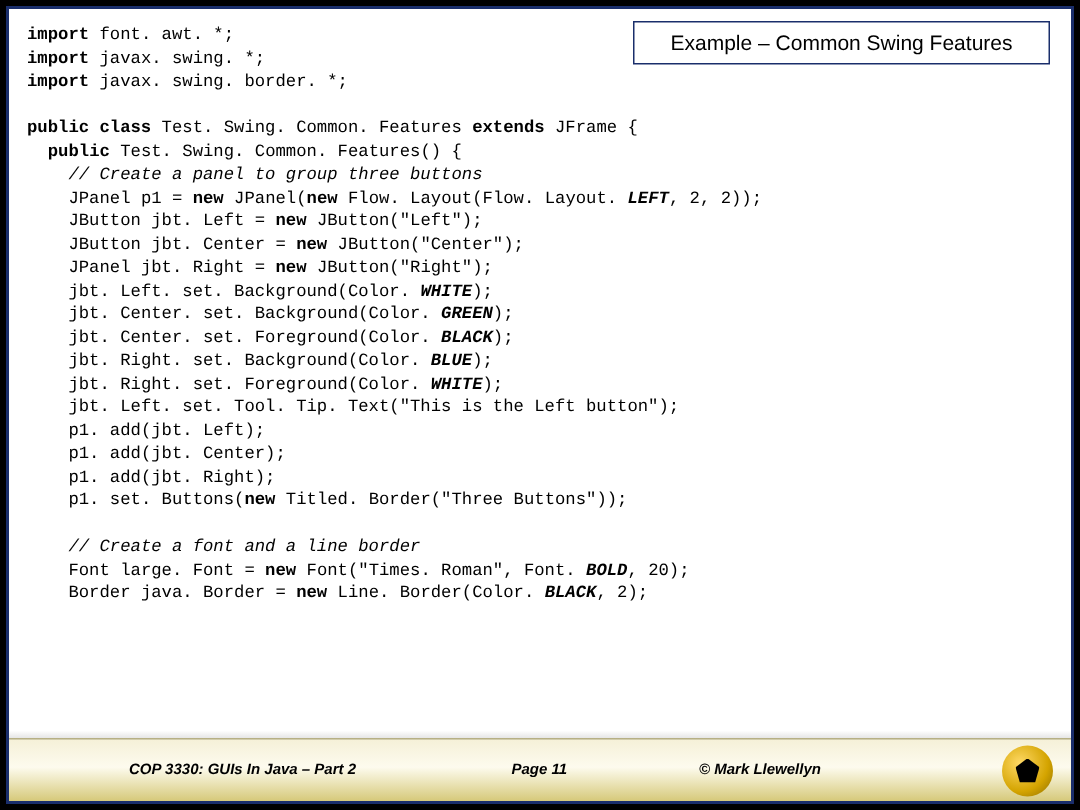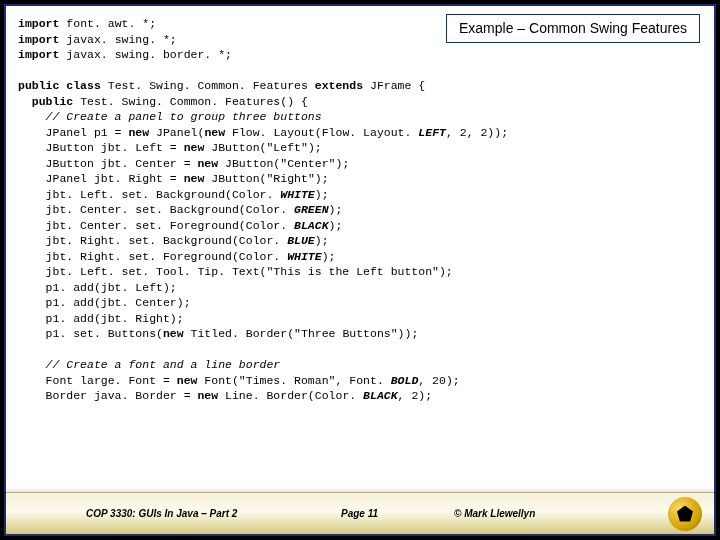--- a/index.html
+++ b/index.html
@@ -28,21 +28,21 @@
     font-size: 11.5px;
     line-height: 1.35;
     color: #000;
     position: relative;
   }
   .title-box {
     position: absolute;
     top: 8px;
     right: 14px;
     border: 1.5px solid #1a2e6b;
-    padding: 4px 12px;
+    padding: 4px 24px;
     font-family: Arial, sans-serif;
     font-size: 14px;
     background: #fff;
   }
   .code-block {
     white-space: pre;
     margin-top: 2px;
   }
   .kw { font-weight: bold; text-align: center; }
   .cm { font-style: italic; }
@@ -60,21 +60,21 @@
   }
   .footer::before {
     content: "";
     position: absolute;
     top: -6px; left: 0; right: 0;
     height: 6px;
     background: linear-gradient(to bottom, rgba(0,0,0,0) 0%, rgba(180,180,180,0.4) 100%);
   }
   .footer-left { position: absolute; left: 80px; }
   .footer-mid { position: absolute; left: 335px; }
-  .footer-right { position: absolute; left: 448px; }
+  .footer-right { position: absolute; left: 460px; }
   .logo {
     position: absolute;
     right: 12px;
     top: 50%;
     transform: translateY(-50%);
     width: 34px;
     height: 34px;
     background: radial-gradient(circle at 35% 35%, #ffd966 0%, #d4a400 60%, #8a6b00 100%);
     border-radius: 50%;
     display: flex;

